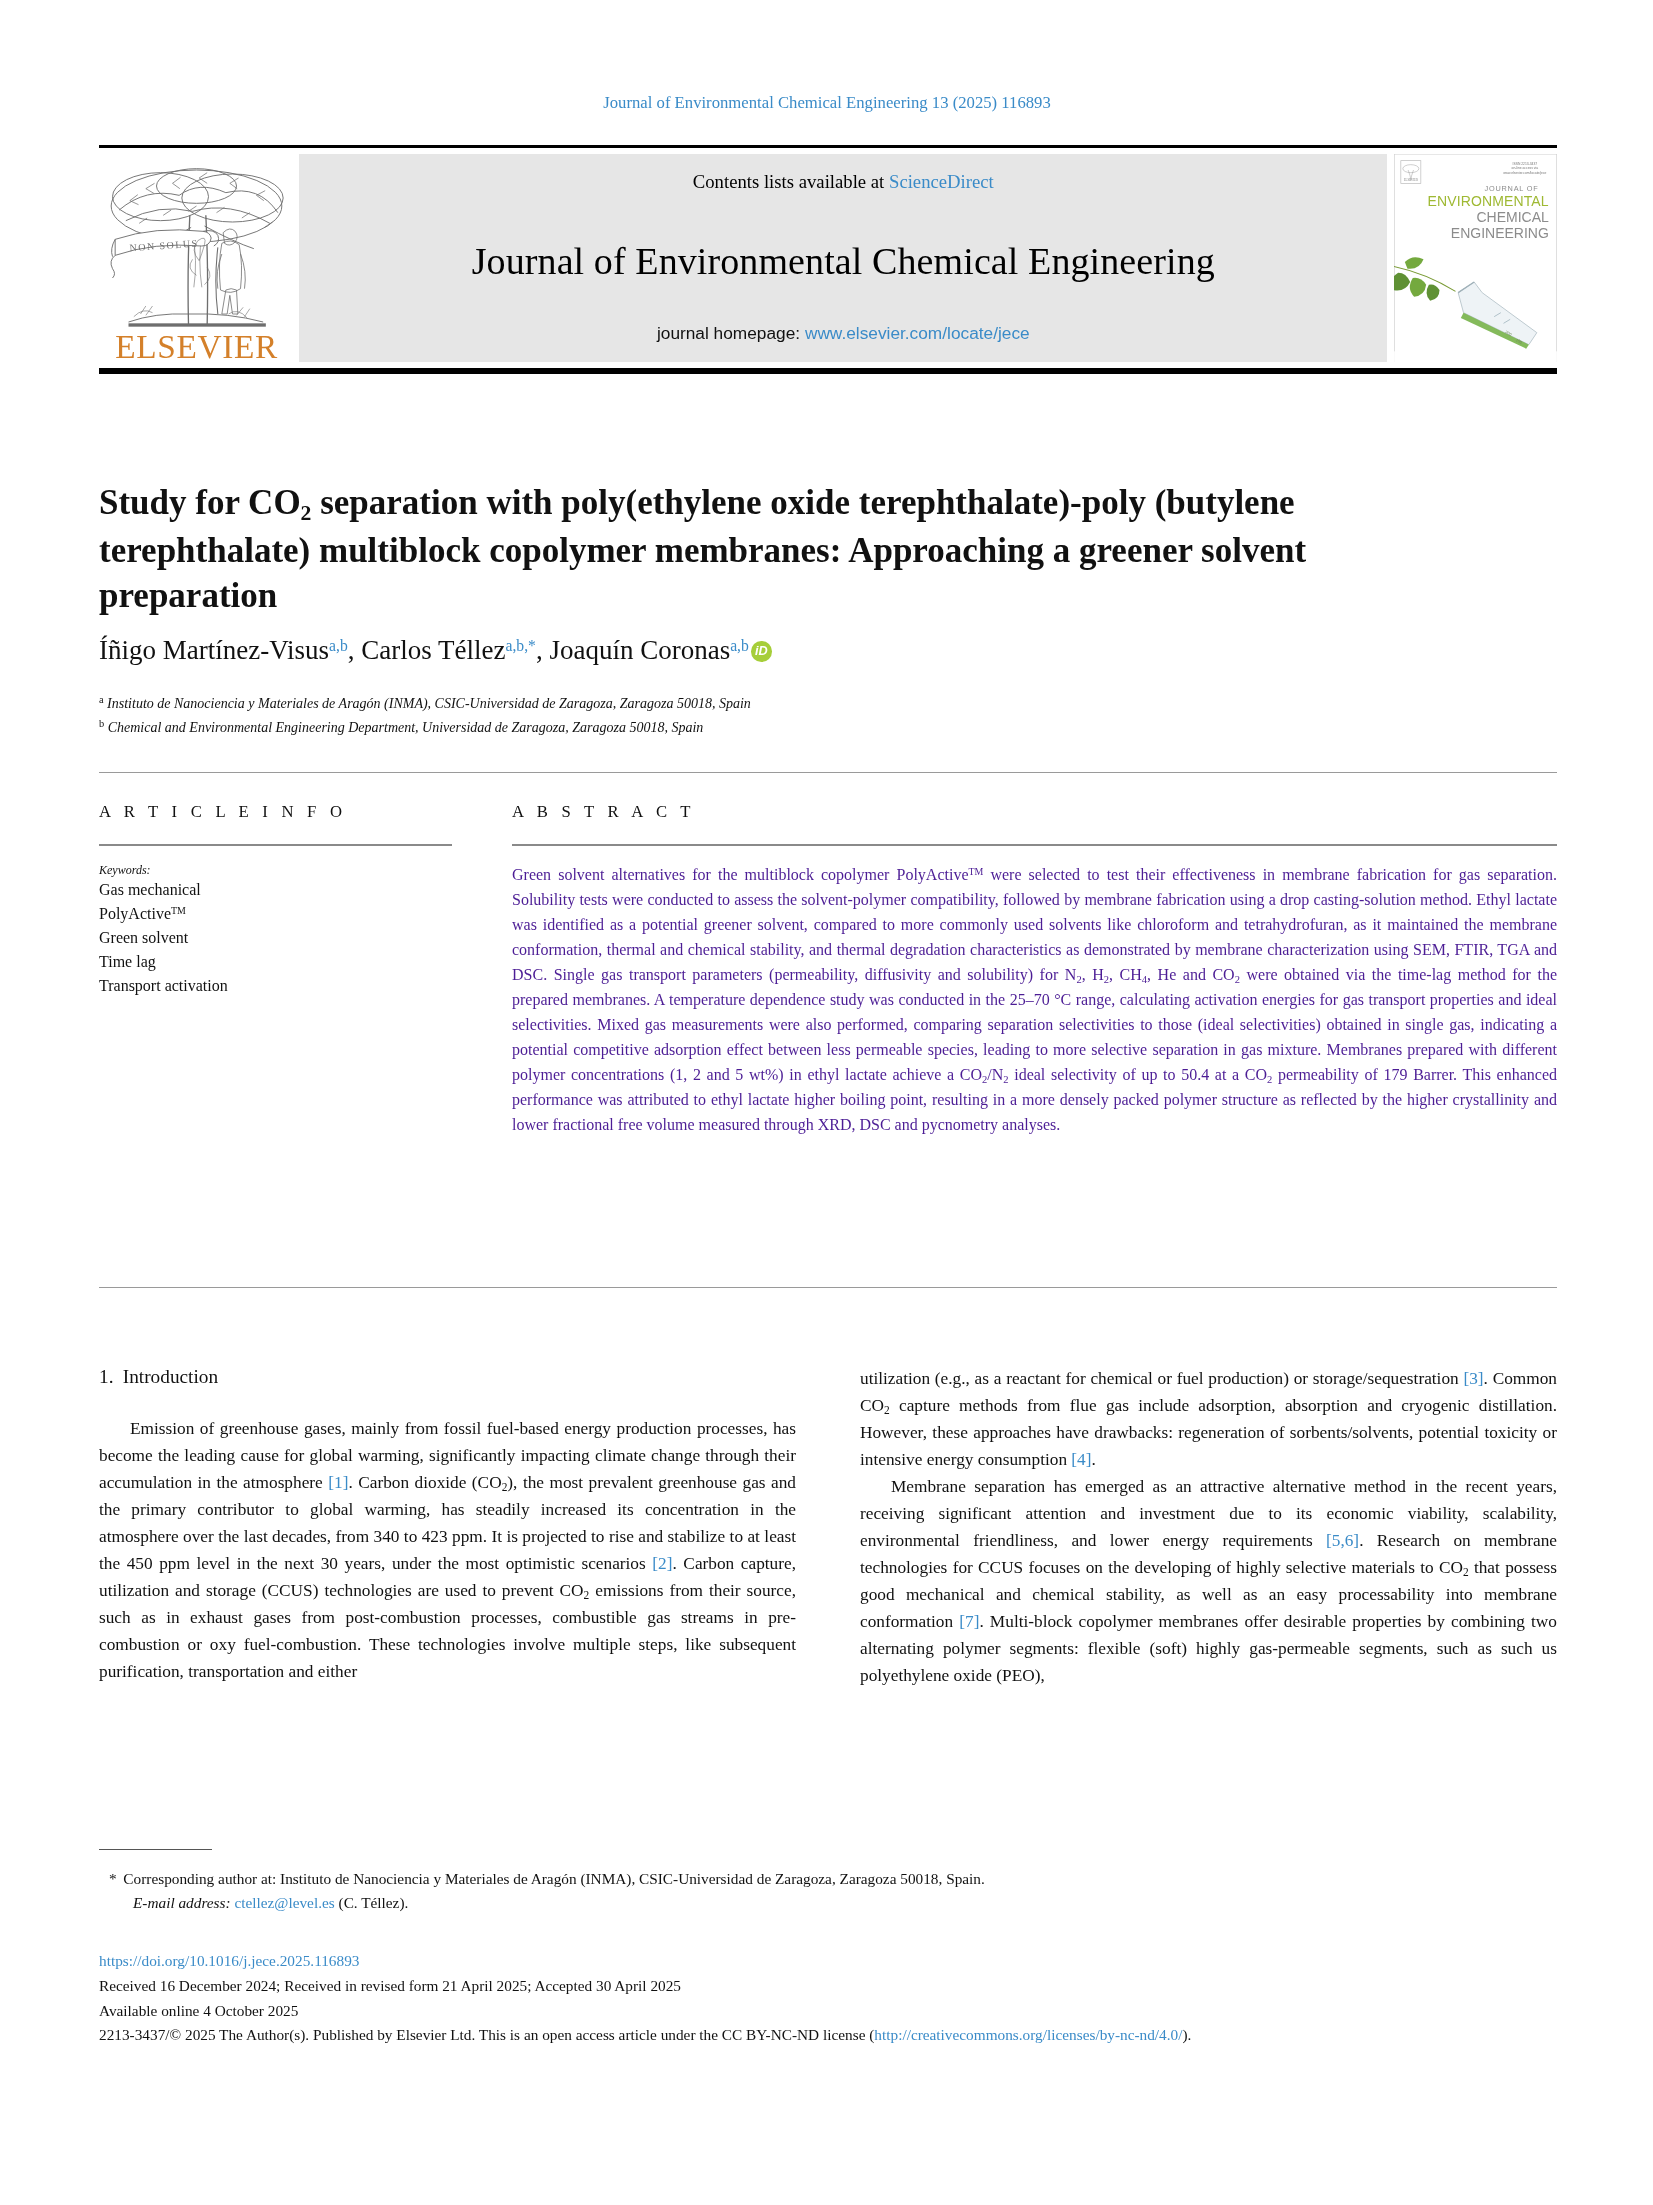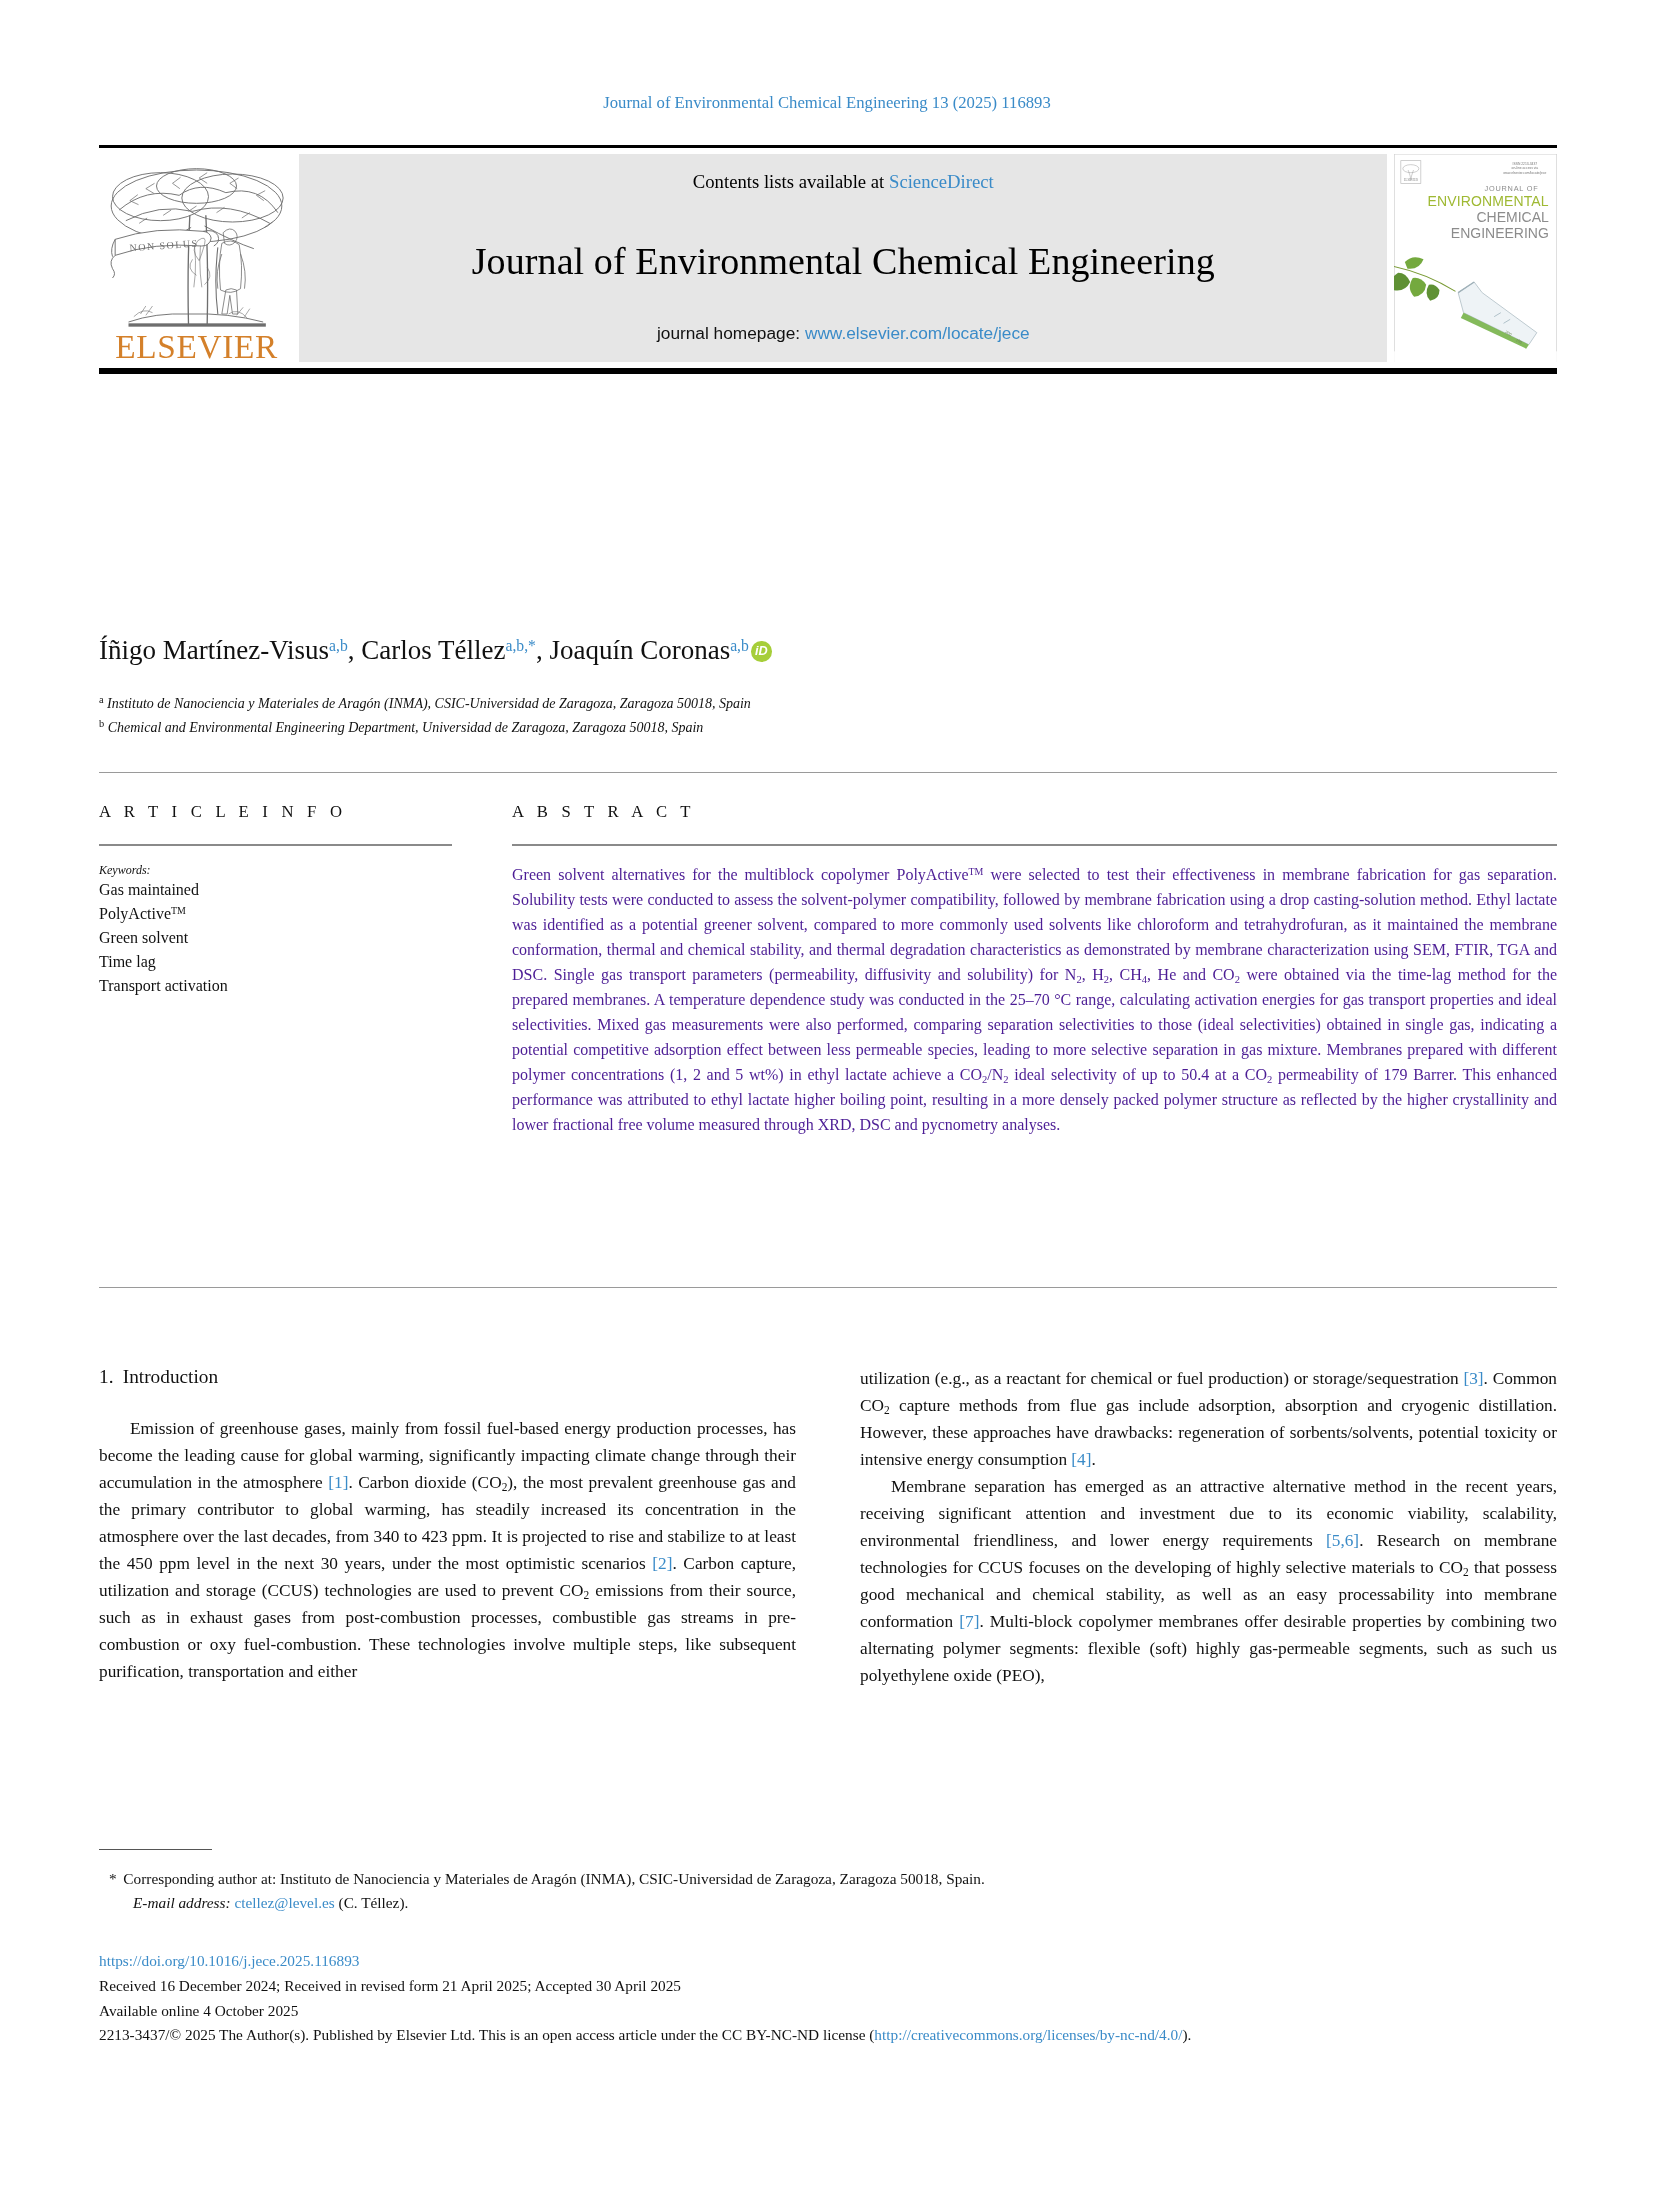--- a/index.html
+++ b/index.html
@@ -246,39 +246,44 @@
             <text x="182" y="280" font-family="Liberation Sans, sans-serif" font-size="6" fill="#6f8a58" transform="rotate(30 182 280)">150</text>
           </g>
           <rect x="0" y="296" width="244" height="16" fill="#ffffff"></rect>
         </svg>
       </div>
 
     </div>
     <div class="rule-bottom"></div>
   </div>
 
+  <h1 class="title">
+    <span>Study for CO</span><sub>2</sub><span> separation with poly(ethylene oxide terephthalate)-poly</span>
+    <span>(butylene terephthalate) multiblock copolymer membranes: Approaching a</span>
+    <span>greener solvent preparation</span>
+  </h1>
 
   <div class="authors">
     <span><span>Íñigo Martínez-Visus</span><sup>a,b</sup><span>, </span></span><span><span>Carlos Téllez</span><sup>a,b,*</sup><span>, </span></span><span><span>Joaquín Coronas</span><sup>a,b</sup><span class="orcid">iD</span></span>
   </div>
 
   <div class="affils">
     <div><sup>a</sup> <span>Instituto de Nanociencia y Materiales de Aragón (INMA), CSIC-Universidad de Zaragoza, Zaragoza 50018, Spain</span></div>
     <div><sup>b</sup> <span>Chemical and Environmental Engineering Department, Universidad de Zaragoza, Zaragoza 50018, Spain</span></div>
   </div>
 
   <div class="band">
     <div class="band-rule"></div>
     <div class="band-inner">
 
       <div class="col-info">
         <div class="sec-label">A R T I C L E  I N F O</div>
         <div class="hr-thin"></div>
         <div class="kw-head">Keywords:</div>
-        <div class="kw"><span>Gas maintained</span></div>
+        <div class="kw"><span>Gas mechanical</span></div>
         <div class="kw"><span>PolyActive</span><sup>TM</sup></div>
         <div class="kw"><span>Green solvent</span></div>
         <div class="kw"><span>Time lag</span></div>
         <div class="kw"><span>Transport activation</span></div>
       </div>
 
       <div class="col-abs">
         <div class="sec-label">A B S T R A C T</div>
         <div class="hr-thin"></div>
         <p class="abstract"><span>Green solvent alternatives for the multiblock copolymer PolyActive</span><sup>TM</sup><span> were selected to test their effectiveness in membrane fabrication for gas separation. Solubility tests were conducted to assess the solvent-polymer compatibility, followed by membrane fabrication using a drop casting-solution method. Ethyl lactate was identified as a potential greener solvent, compared to more commonly used solvents like chloroform and tetrahydrofuran, as it maintained the membrane conformation, thermal and chemical stability, and thermal degradation characteristics as demonstrated by membrane characterization using SEM, FTIR, TGA and DSC. Single gas transport parameters (permeability, diffusivity and solubility) for N</span><sub>2</sub><span>, H</span><sub>2</sub><span>, CH</span><sub>4</sub><span>, He and CO</span><sub>2</sub><span> were obtained via the time-lag method for the prepared membranes. A temperature dependence study was conducted in the 25–70 °C range, calculating activation energies for gas transport properties and ideal selectivities. Mixed gas measurements were also performed, comparing separation selectivities to those (ideal selectivities) obtained in single gas, indicating a potential competitive adsorption effect between less permeable species, leading to more selective separation in gas mixture. Membranes prepared with different polymer concentrations (1, 2 and 5 wt%) in ethyl lactate achieve a CO</span><sub>2</sub><span>/N</span><sub>2</sub><span> ideal selectivity of up to 50.4 at a CO</span><sub>2</sub><span> permeability of 179 Barrer. This enhanced performance was attributed to ethyl lactate higher boiling point, resulting in a more densely packed polymer structure as reflected by the higher crystallinity and lower fractional free volume measured through XRD, DSC and pycnometry analyses.</span></p>

